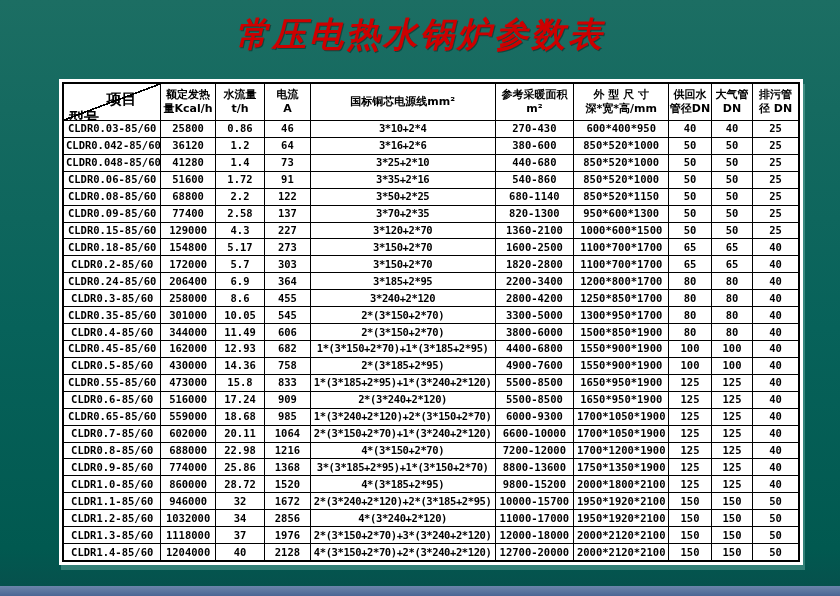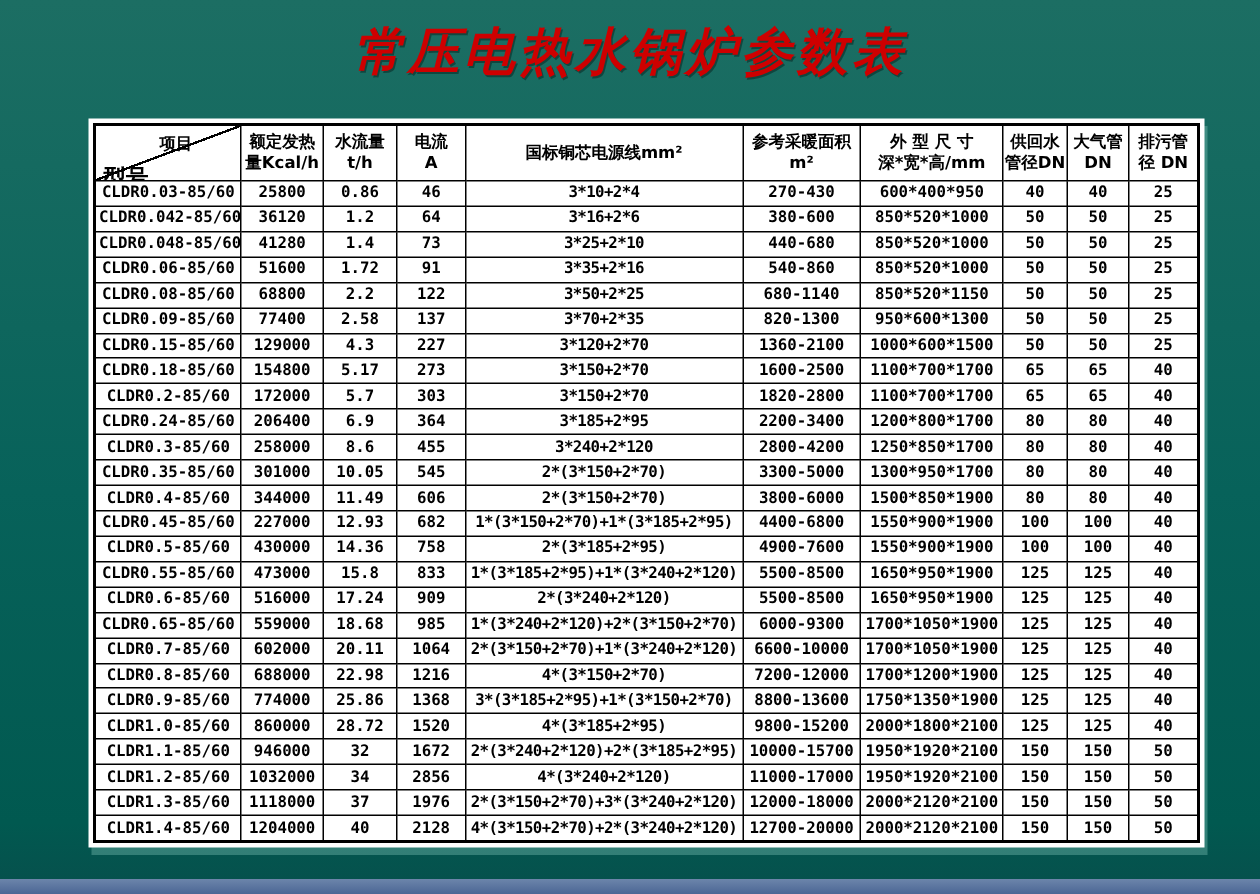--- a/index.html
+++ b/index.html
@@ -42,21 +42,21 @@
   }
   td.c0{text-align:left;padding-left:3px;}
   td.c4{text-align:left;padding-left:3px;font-size:10px;letter-spacing:-0.4px;}
   .corner-cell{
     position:relative;
     background:linear-gradient(to bottom right,
       transparent calc(50% - 0.8px),#000 calc(50% - 0.8px),
       #000 calc(50% + 0.8px),transparent calc(50% + 0.8px));
   }
   .corner-cell .bl{position:absolute;left:5px;top:25px;font-size:15px;font-weight:bold;}
-  .corner-cell .tr{position:absolute;left:44%;top:6px;font-size:11px;font-weight:bold;font-family:Liberation Serif, serif;}
+  .corner-cell .tr{position:absolute;left:44%;top:6px;font-size:15px;font-weight:bold;}
   .hdr-l2{display:block;}
 </style>
 </head>
 <body>
 
 <div class="slide-title">常压电热水锅炉参数表</div>
 
 <div class="table-panel">
   <table class="params">
     <colgroup>
@@ -266,21 +266,21 @@
           <td class="c3">606</td>
           <td class="c4">2*(3*150+2*70)</td>
           <td class="c5">3800-6000</td>
           <td class="c6">1500*850*1900</td>
           <td class="c7">80</td>
           <td class="c8">80</td>
           <td class="c9">40</td>
         </tr>
         <tr>
           <td class="c0">CLDR0.45-85/60</td>
-          <td class="c1">227000</td>
+          <td class="c1">162000</td>
           <td class="c2">12.93</td>
           <td class="c3">682</td>
           <td class="c4">1*(3*150+2*70)+1*(3*185+2*95)</td>
           <td class="c5">4400-6800</td>
           <td class="c6">1550*900*1900</td>
           <td class="c7">100</td>
           <td class="c8">100</td>
           <td class="c9">40</td>
         </tr>
         <tr>

